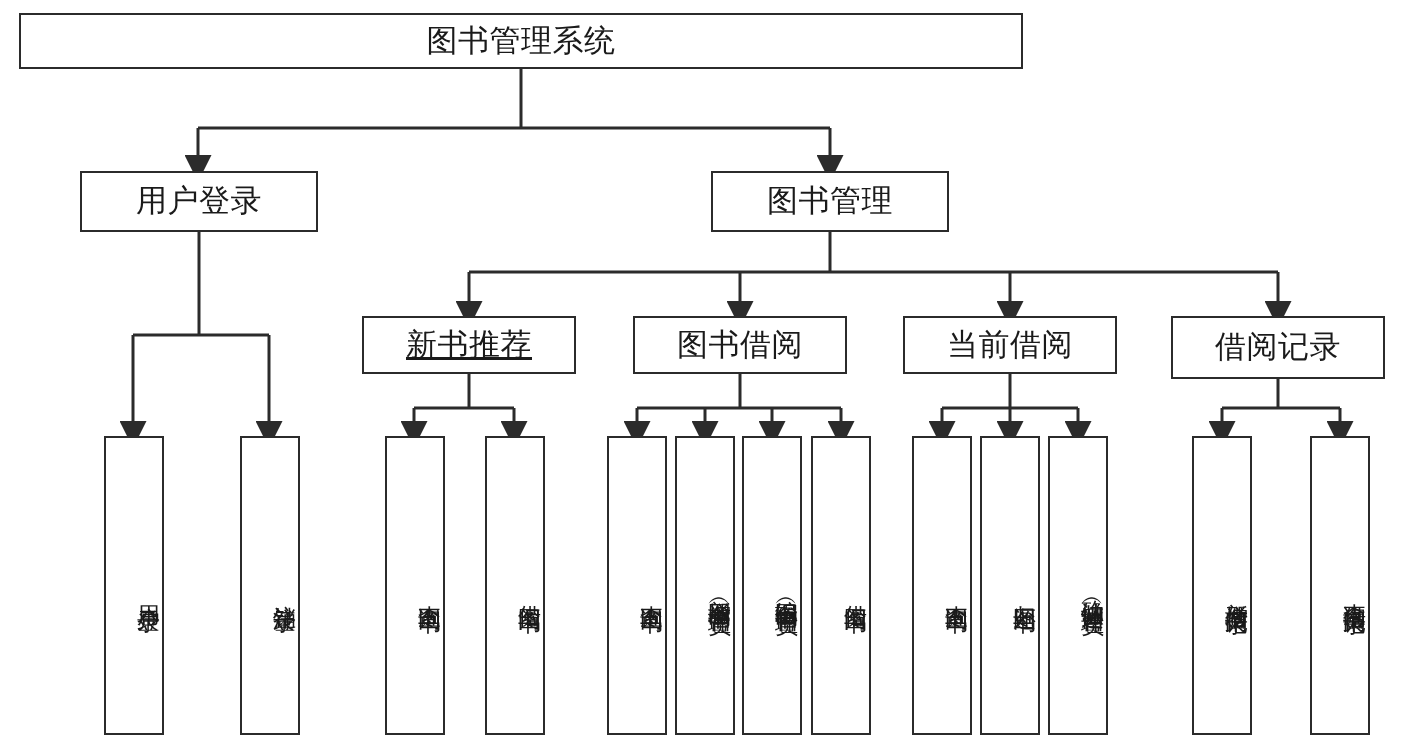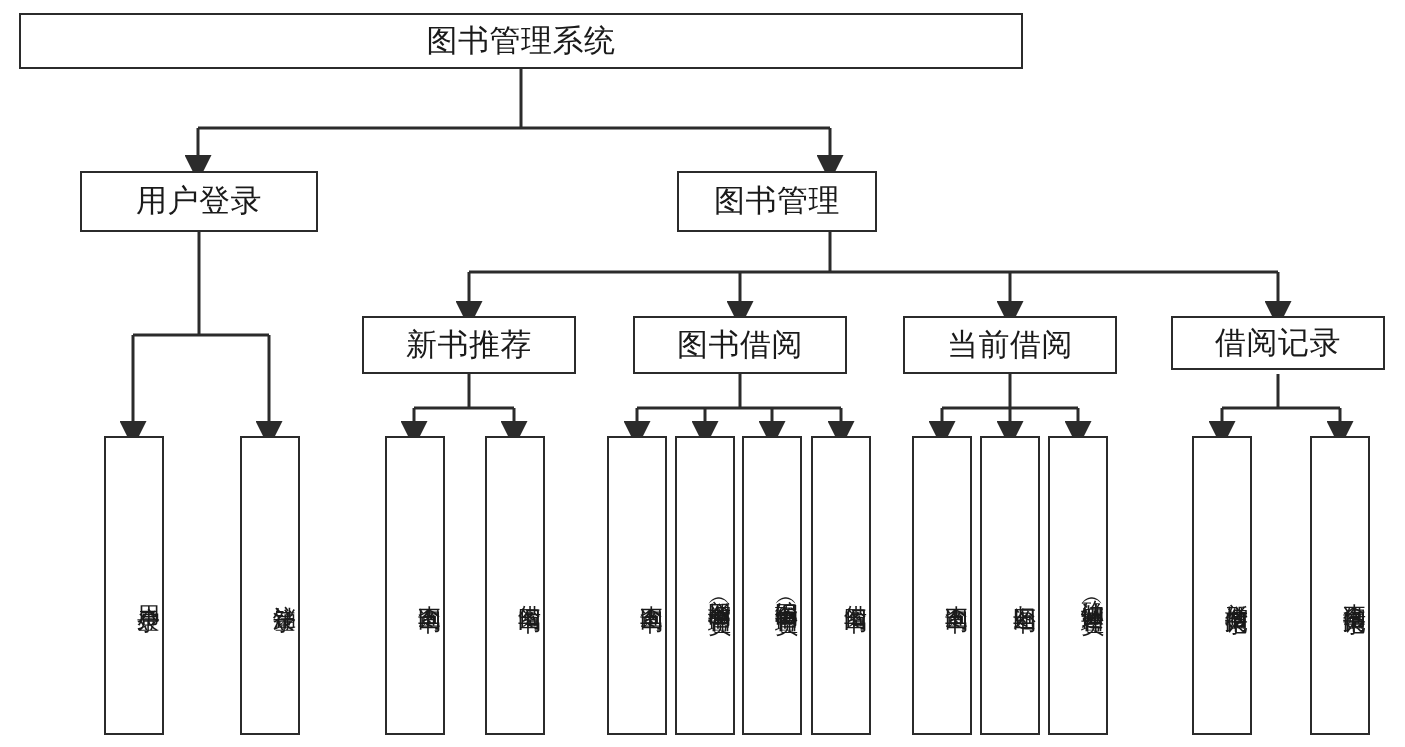--- a/index.html
+++ b/index.html
@@ -117,34 +117,34 @@
     </g>
   </svg>
 
   <div class="node horiz" style="left:19px; top:13px; width:1004px; height:56px;">
     <span class="txt">图书管理系统</span>
   </div>
 
   <div class="node horiz" style="left:80px; top:171px; width:238px; height:61px;">
     <span class="txt">用户登录</span>
   </div>
-  <div class="node horiz" style="left:677px; top:171px; width:200px; height:61px;">
+  <div class="node horiz" style="left:711px; top:171px; width:238px; height:61px;">
     <span class="txt">图书管理</span>
   </div>
 
-  <div class="node horiz" style="left:362px; top:316px; width:214px; height:58px;">
+  <div class="node horiz" style="left:362px; top:316px; width:214px; height:58px;text-decoration:underline;">
     <span class="txt">新书推荐</span>
   </div>
   <div class="node horiz" style="left:903px; top:316px; width:214px; height:58px;">
     <span class="txt">当前借阅</span>
   </div>
   <div class="node horiz" style="left:633px; top:316px; width:214px; height:58px;">
     <span class="txt">图书借阅</span>
   </div>
-  <div class="node horiz" style="left:1171px; top:316px; width:214px; height:54px;">
+  <div class="node horiz" style="left:1171px; top:316px; width:214px; height:63px;">
     <span class="txt">借阅记录</span>
   </div>
 
   <div class="node vert" style="left:104px; top:436px; width:60px; height:299px;">
     <span class="txt">用户登录</span>
   </div>
   <div class="node vert" style="left:240px; top:436px; width:60px; height:299px;">
     <span class="txt">注销登录</span>
   </div>
 

